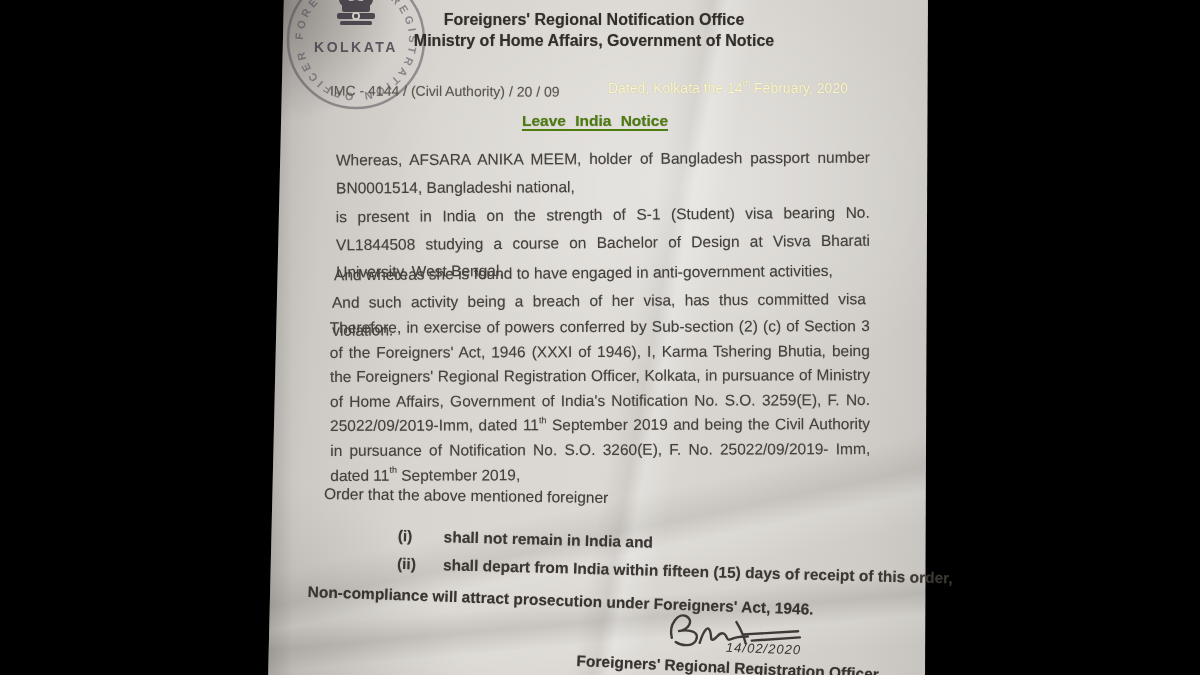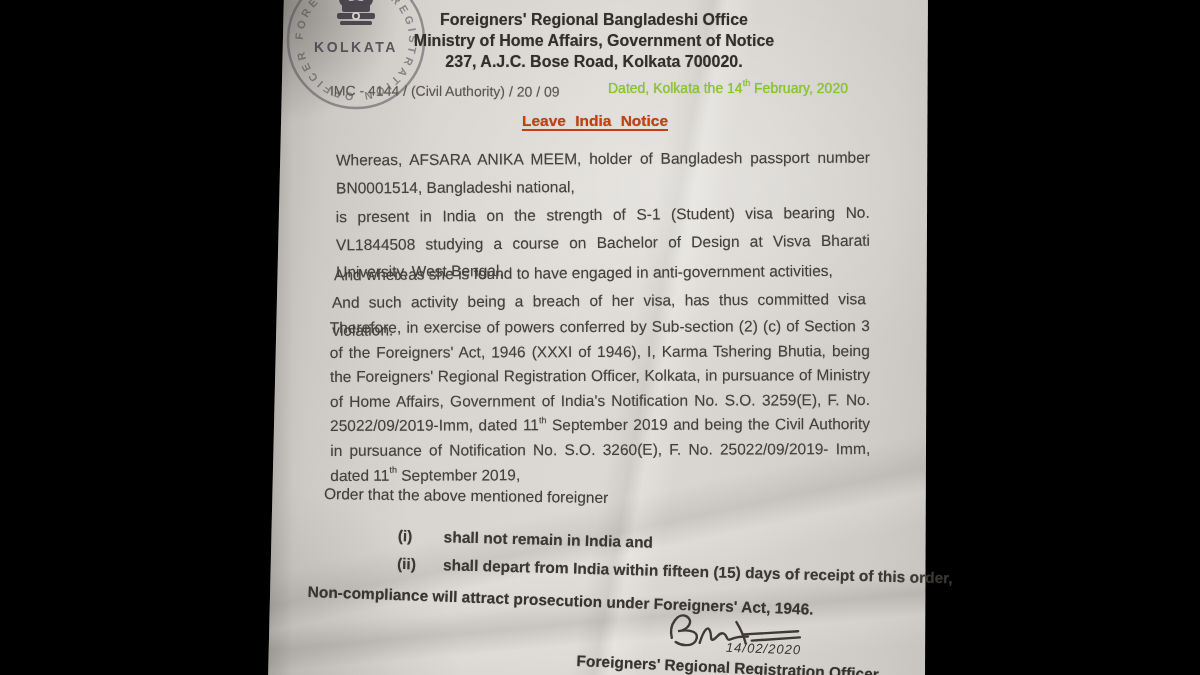--- a/index.html
+++ b/index.html
@@ -22,21 +22,21 @@
   .ink{color:#45413c;text-shadow:0 0 1px rgba(70,66,60,0.40);}
   .abs{position:absolute;z-index:2;}
   .para{font-size:15.5px;line-height:27.5px;text-align:justify;}
   sup{font-size:9px;line-height:0;position:relative;top:-1px;}
   
   .letterhead{left:398px;top:9px;width:392px;text-align:center;
               font-size:16px;line-height:21px;font-weight:700;color:#322f2b;
               text-shadow:0 0 1px rgba(50,47,43,0.45);}
   .refrow{font-size:14px;color:#5a564f;text-shadow:0 0 1px rgba(90,86,79,0.4);}
   .title{left:400px;top:112px;width:390px;text-align:center;font-size:15.5px;font-weight:700;
-         color:#c2410c;word-spacing:5px;text-decoration:underline;text-decoration-thickness:1.5px;
+         color:#4d7c0f;word-spacing:5px;text-decoration:underline;text-decoration-thickness:1.5px;
          text-underline-offset:3px;text-shadow:0 0 1px rgba(55,51,46,0.45);}
   .orderlist{left:398px;top:527px;transform:rotate(1.5deg);transform-origin:left top;}
   .orderrow{display:flex;height:28px;font-size:15.5px;font-weight:700;color:#3b3733;
             text-shadow:0 0 1px rgba(59,55,51,0.45);}
   .marker{width:46px;}
   .closing{left:308px;top:583px;transform:rotate(2deg);transform-origin:left top;
            font-size:15.5px;font-weight:700;color:#38342f;text-shadow:0 0 1px rgba(56,52,47,0.45);}
   .designation{left:577px;top:652px;transform:rotate(2.6deg);transform-origin:left top;
                font-size:15.5px;font-weight:700;color:#36322d;text-shadow:0 0 1px rgba(54,50,45,0.45);}
   .sigdate{left:726px;top:641px;transform:rotate(2deg);font-size:13px;font-style:italic;
@@ -65,27 +65,26 @@
       <rect x="6" y="15" width="28" height="11" rx="2"></rect>
       <rect x="1" y="27" width="38" height="6" rx="2"></rect>
       <circle cx="20" cy="30" r="4" fill="#d8d5d0"></circle>
       <circle cx="20" cy="30" r="2.2"></circle>
       <rect x="4" y="35" width="32" height="4" rx="1.5"></rect>
     </g>
     <text x="84" y="96" text-anchor="middle" font-size="14" font-weight="700" letter-spacing="2.5" fill="#3f3a45" opacity="0.8">KOLKATA</text>
   </svg>
 
   <div class="abs letterhead">
-    <div>Foreigners' Regional Bangladeshi Office</div>
+    <div>Foreigners' Regional Notification Office</div>
     <div>Ministry of Home Affairs, Government of Notice</div>
-    <div>237, A.J.C. Bose Road, Kolkata 700020.</div>
   </div>
 
   <div class="abs refrow" style="left:330px;top:83px;transform:rotate(0.3deg);">IMC - 4144 / (Civil Authority) / 20 / 09</div>
-  <div class="abs refrow" style="left:608px;top:80px;color:#84cc16;">
+  <div class="abs refrow" style="left:608px;top:80px;color:#fef9c3;">
     <span>Dated, Kolkata  the 14</span><sup>th</sup><span> February, 2020</span>
   </div>
 
   <div class="abs title">Leave India Notice</div>
 
   <div class="abs para ink" style="left:336px;top:145px;width:534px;transform:rotate(-0.3deg);">Whereas, AFSARA ANIKA MEEM, holder of  Bangladesh passport number BN0001514, Bangladeshi national,</div>
 
   <div class="abs para ink" style="left:336px;top:201px;width:534px;transform:rotate(-0.5deg);">is present in India on the strength of S-1 (Student) visa bearing No. VL1844508 studying a course on Bachelor of Design at Visva Bharati University, West Bengal,</div>
 
   <div class="abs para ink" style="left:334px;top:259px;width:534px;transform:rotate(-0.5deg);">And whereas she is found to have engaged in anti-government  activities,</div>

